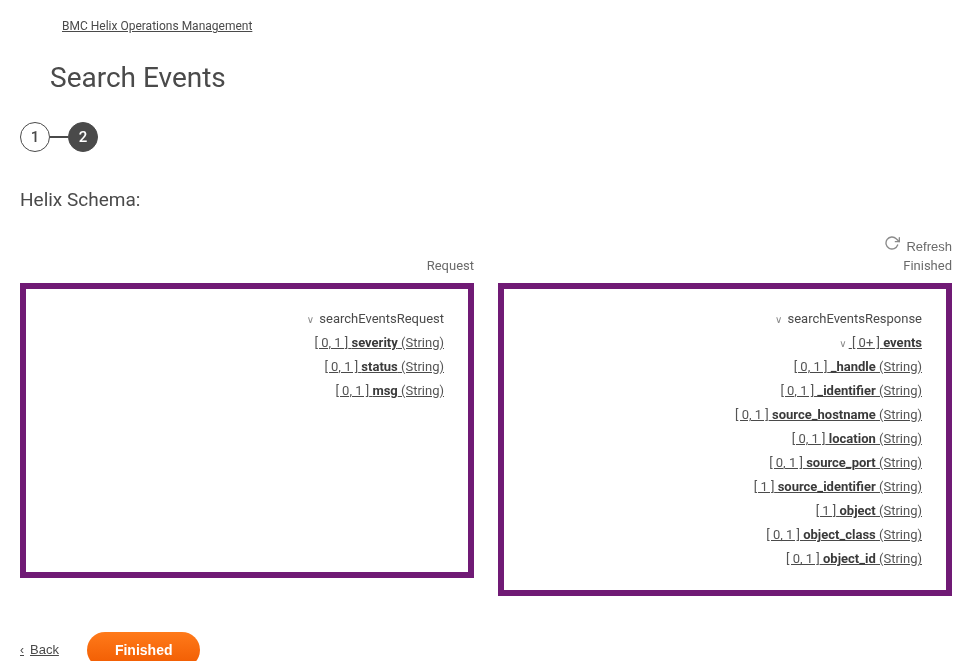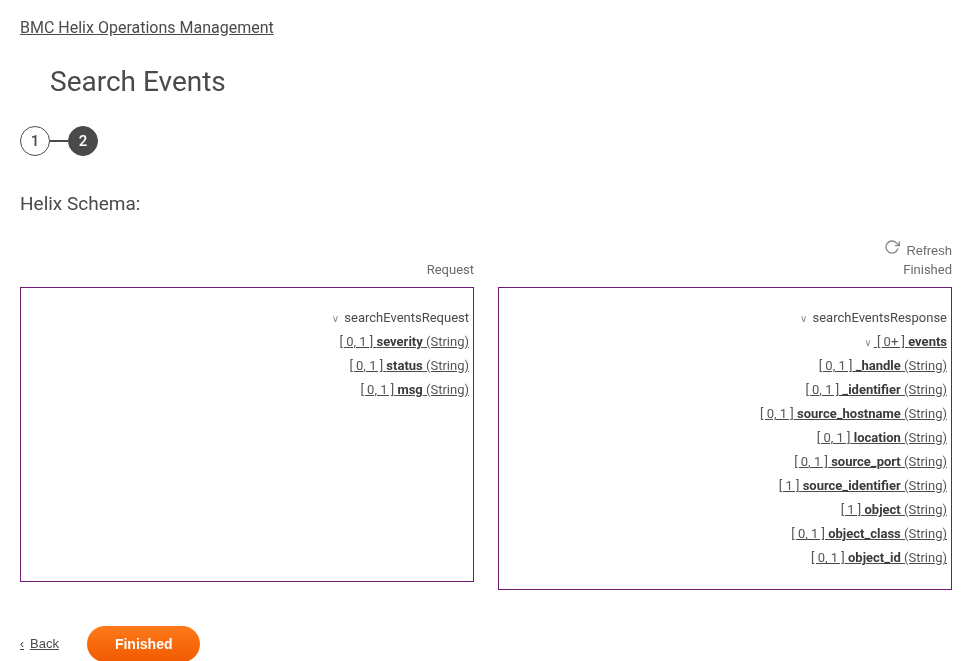--- a/index.html
+++ b/index.html
@@ -4,25 +4,26 @@
 <style>
   * { box-sizing: border-box; margin: 0; padding: 0; }
   body {
     font-family: -apple-system, BlinkMacSystemFont, "Segoe UI", Roboto, Arial, sans-serif;
     font-size: 13px;
     color: #4a4a4a;
     background: #fff;
     padding: 18px 20px;
   }
   .breadcrumb {
-    font-size: 16px;
+    font-size: 12px;
     color: #4a4a4a;
     text-decoration: underline;
     margin-bottom: 28px;
     display: inline-block;
+    margin-left: 42px;
   }
   .page-title {
     font-size: 28px;
     font-weight: 400;
     color: #4a4a4a;
     margin-bottom: 28px;
     margin-left: 30px;
   }
   .stepper {
     display: flex;
@@ -85,23 +86,23 @@
   .col {
     flex: 1;
     min-width: 0;
   }
   .col-label {
     font-size: 13px;
     color: #6a6a6a;
     margin-bottom: 10px;
   }
   .schema-box {
-    border: 1px solid #701a75;
+    border: 6px solid #701a75;
     background: #fff;
-    padding: 18px 4px 18px 12px;
+    padding: 18px 24px 18px 12px;
     min-height: 295px;
   }
   .tree ul {
     list-style: none;
     padding-left: 0;
   }
   .tree li {
     line-height: 1.85;
     font-size: 13px;
     white-space: nowrap;

